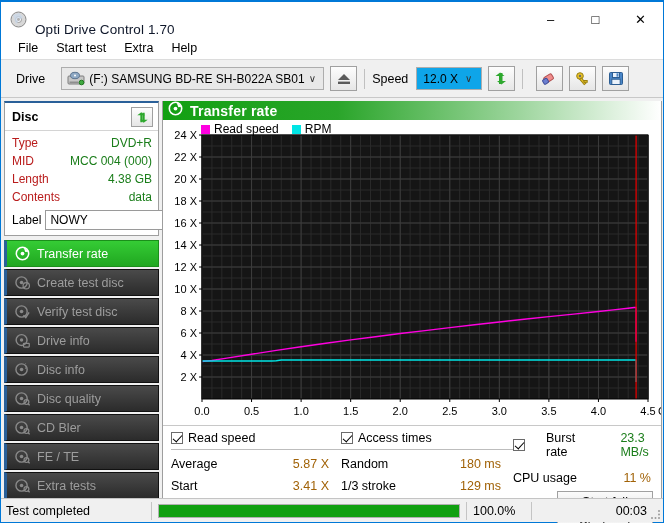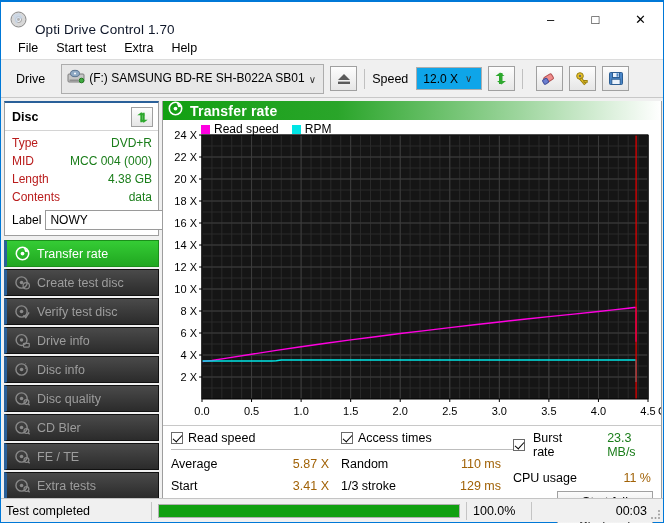--- a/index.html
+++ b/index.html
@@ -64,24 +64,24 @@
   .drivebar {
     height: 38px;
     background: #f0f0f0;
     display: flex; align-items: center;
     padding: 0 6px;
     border-bottom: 1px solid #c8c8c8;
   }
   .lbl-bold { font-size: 12.5px; font-weight: normal; color: #000; }
   .drive-combo {
     margin-left: 16px;
-    width: 263px; height: 30px;
+    width: 263px; height: 23px;
     background: #e8e8e8;
     border: 1px solid #adadad;
-    display: flex; align-items: flex-end;
+    display: flex; align-items: center;
     font-size: 12px; color: #000;
     padding: 8px 2px;
   }
   .drive-combo .dicon {
     width: 18px; height: 16px; margin: 0 4px 0 3px;
     position: relative;
   }
   .drive-combo .dtext { flex: 1; white-space: nowrap; }
   .chev { font-size: 10px; color: #333; margin-right: 5px; }
   .tbtn {
@@ -234,21 +234,21 @@
     content:""; position:absolute; left:3px; top:0px;
     width:4px; height:8px; border:solid #000;
     border-width: 0 1.6px 1.6px 0; transform: rotate(42deg);
   }
   .hline { height:1px; background:#bdbdbd; margin:4px 0 3px 0; }
   .srow {
     display: flex; justify-content: space-between;
     line-height: 22px; padding-right: 12px;
   }
   .srow .sv { color: #a16207; }
-  .c3 .cbhead { justify-content: flex-start; gap: 8px; }
+  .c3 .cbhead { justify-content: flex-start; gap: 21px; }
   .c3 .burstval { color:#1a7d1a; margin-left: 22px; }
   .c3 .srow { padding-right: 2px; }
   .gbtn {
     width: 96px; height: 22px; margin-left: auto; margin-top: 2px;
     background: linear-gradient(#fbfbfb,#e3e3e3);
     border: 1px solid #a0a0a0;
     font-size: 12.5px; color:#000;
     display:flex; align-items:center; justify-content:center;
     cursor: default;
   }
@@ -699,21 +699,21 @@
         </div>
 
         <div class="statcol c2">
           <div class="cbhead">
             <span class="cbox"></span>
             <span>Access times</span>
           </div>
           <div class="hline"></div>
           <div class="srow">
             <span>Random</span>
-            <span class="sv">110 ms</span>
+            <span class="sv">180 ms</span>
           </div>
           <div class="srow">
             <span>1/3 stroke</span>
             <span class="sv">129 ms</span>
           </div>
           <div class="srow">
             <span>Full stroke</span>
             <span class="sv">216 ms</span>
           </div>
         </div>

